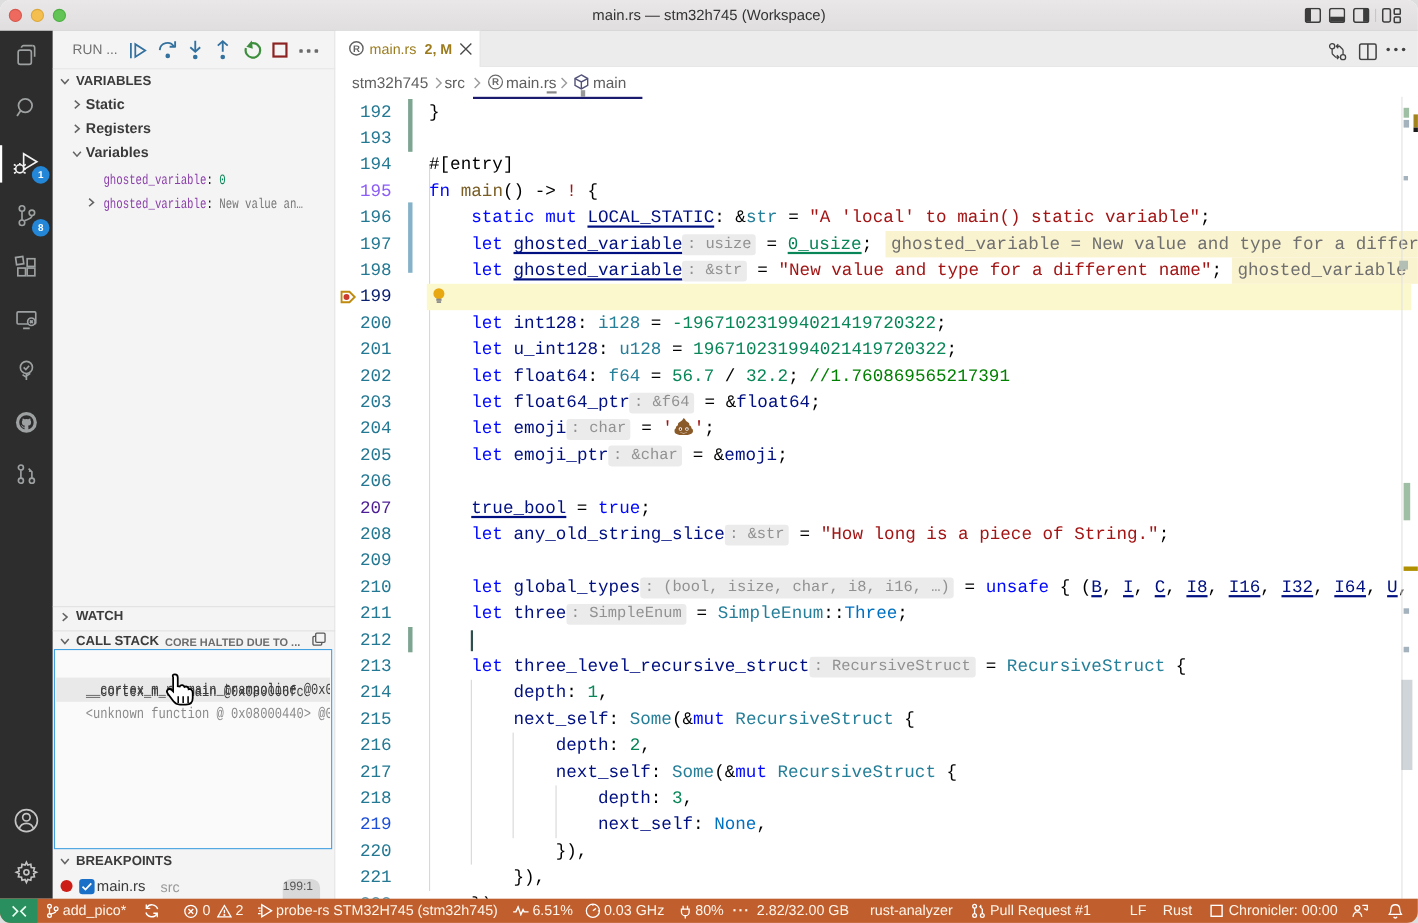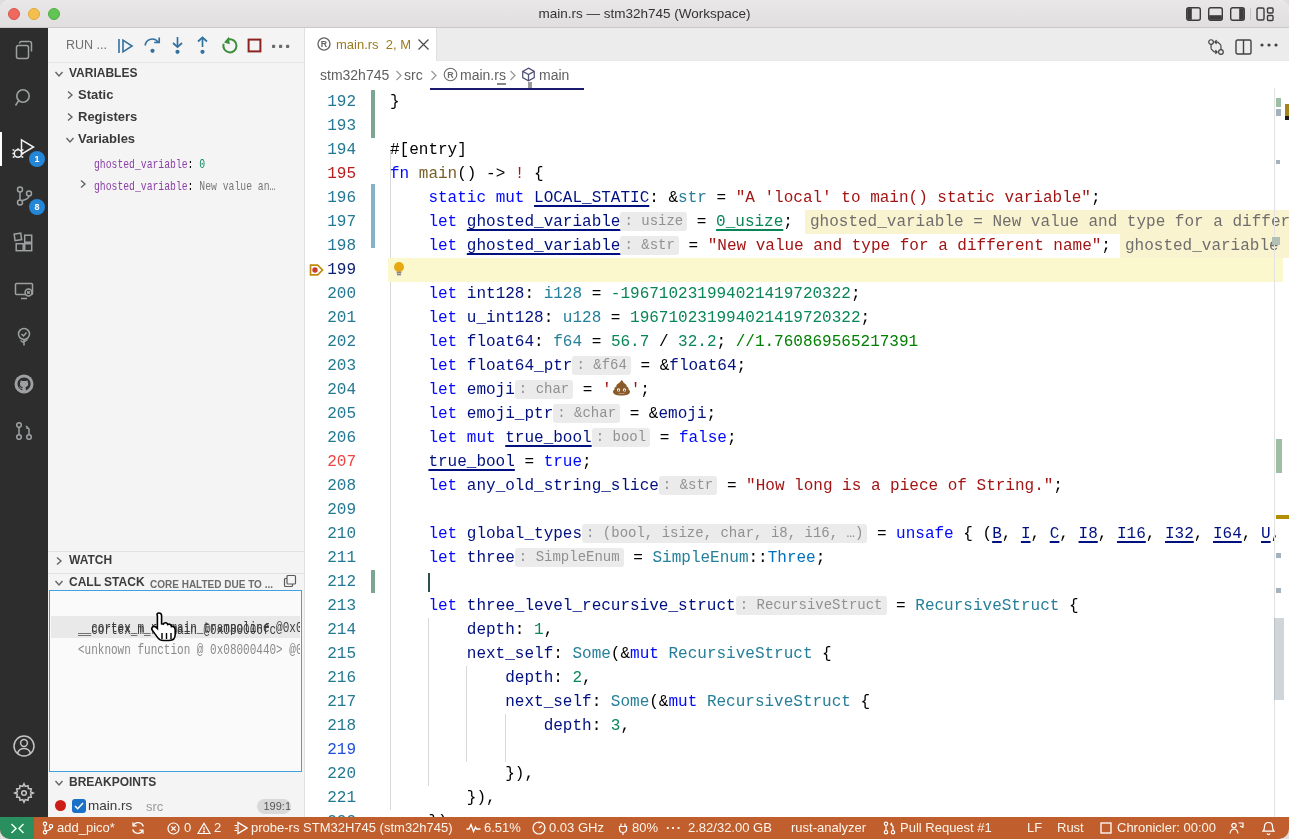--- a/index.html
+++ b/index.html
@@ -232,30 +232,30 @@
         <path d="M1.5 3l3.5 4 3.5-4"></path>
       </svg>
  <div class="abs shead" style="left:21px;top:747px">BREAKPOINTS</div>
  <div class="abs" style="left:7px;top:772px;width:11px;height:11px;border-radius:50%;background:#cc1e17"></div>
  <div class="abs" style="left:24px;top:771px;width:14px;height:14px;border-radius:3px;background:#1a70c7"></div>
  <svg class="abs" style="left:26px;top:774px" width="10" height="8" viewBox="0 0 10 8" fill="none" stroke="#fff" stroke-width="1.6">
         <path d="M1 4l2.7 2.7L9 1"></path>
       </svg>
  <div class="abs" style="left:40px;top:770px;font-size:13.5px;color:#3b3b3b">main.rs</div>
  <div class="abs" style="left:98px;top:771px;font-size:13px;color:#999">src</div>
- <div class="abs" style="left:209px;top:771px;width:34px;height:15px;border-radius:8px;background:#d9d9d9;color:#555;font-size:11px;line-height:15px;text-align:right">199:1</div>
+ <div class="abs" style="left:209px;top:771px;width:34px;height:31px;border-radius:8px;background:#d9d9d9;color:#555;font-size:11px;line-height:15px;text-align:left">199:1</div>
 </div>
 
 <div class="tabbar">
  <div class="tab">
   <svg class="abs" style="left:12px;top:9px" width="14" height="14" viewBox="0 0 16 16">
           <circle cx="8" cy="8" r="6.9" fill="none" stroke="#636363" stroke-width="1.5"></circle>
           <text x="8" y="11.6" text-anchor="middle" font-family="Liberation Sans" font-size="10" font-weight="bold" fill="#636363">R</text>
         </svg>
-  <div class="abs" style="left:31px;top:9px;font-size:13px;color:#9b7b1d">main.rs&nbsp; <b style="font-weight:normal">2, M</b></div>
+  <div class="abs" style="left:31px;top:9px;font-size:13px;color:#9b7b1d">main.rs&nbsp; <b style="font-weight:bold">2, M</b></div>
   <svg class="abs" style="left:112px;top:10px" width="13" height="13" viewBox="0 0 13 13" fill="none" stroke="#4a4a4a" stroke-width="1.2">
           <path d="M1.5 1.5l10 10M11.5 1.5l-10 10"></path>
         </svg>
  </div>
  <div class="abs" style="left:132px;top:32px;width:852px;height:1px;background:#e7e7e7"></div>
  <svg class="abs" style="left:902px;top:10px" width="18" height="18" viewBox="0 0 20 19" fill="none" stroke="#424242" stroke-width="1.3">
         <circle cx="4.5" cy="4" r="2.6"></circle>
         <circle cx="15.5" cy="15" r="2.6"></circle>
         <path d="M15.5 12.4V7.5M15.5 7.5l-3.5-3.5h-3M10.7 2l-2 2 2 2"></path>
         <path d="M4.5 6.6v4.9M4.5 11.5l3.5 3.5h3M9.3 17l2-2-2-2"></path>
@@ -305,21 +305,21 @@
 <div class="guide" style="left:200px;top:626px;height:48px"></div>
 <div class="abs" style="left:125px;top:0;width:154px;height:2px;background:#1a1a6e"></div>
 <div class="abs" style="left:192px;top:-5px;width:9px;height:2px;background:#888"></div>
       <div class="abs" style="left:223px;top:-6px;width:4px;height:6px;background:#9a9a9a"></div>
 <div class="abs" style="left:0;top:0;width:984px;height:729px;overflow:hidden">
 <div class="ln" style="top:2px;color:#237893">192</div>
 <div class="cl" style="top:2px">}</div>
 <div class="ln" style="top:26px;color:#237893">193</div>
 <div class="ln" style="top:50px;color:#237893">194</div>
 <div class="cl" style="top:50px">#[entry]</div>
-<div class="ln" style="top:74px;color:#b91c1c">195</div>
+<div class="ln" style="top:74px;color:#8b5cf6">195</div>
 <div class="cl" style="top:74px"><span class="k">fn</span> <span class="f">main</span>() -&gt; <span class="s">!</span> {</div>
 <div class="ln" style="top:98px;color:#237893">196</div>
 <div class="cl" style="top:98px">    <span class="k">static</span> <span class="k">mut</span> <span class="v u">LOCAL_STATIC</span>: &amp;<span class="t">str</span> = <span class="s">"A 'local' to main() static variable"</span>;</div>
 <div class="ln" style="top:122px;color:#237893">197</div>
 <div class="cl" style="top:122px">    <span class="k">let</span> <span class="v u">ghosted_variable</span><span class="il">: usize</span> = <span class="n u">0_usize</span>;</div>
 <div class="ln" style="top:146px;color:#237893">198</div>
 <div class="cl" style="top:146px">    <span class="k">let</span> <span class="v u">ghosted_variable</span><span class="il">: &amp;str</span> = <span class="s">"New value and type for a different name"</span>;</div>
 <div class="ln" style="top:170px;color:#0b216f">199</div>
 <div class="ln" style="top:194px;color:#237893">200</div>
 <div class="cl" style="top:194px">    <span class="k">let</span> <span class="v">int128</span>: <span class="t">i128</span> = <span class="n">-196710231994021419720322</span>;</div>
@@ -334,22 +334,21 @@
             <path d="M8 0c1.8 1 1.4 2.4 3 3.2 1.5.8 2.2 1.8 1.8 3 1.3.5 2 1.4 1.8 2.6 1 .5 1.4 1.3 1.4 2.2 0 2.2-2.6 3.6-8 3.6S0 13.2 0 11c0-.9.5-1.7 1.4-2.2-.2-1.2.5-2.1 1.8-2.6-.4-1.2.3-2.2 1.8-3C6.6 2.4 7 1.6 8 0z" fill="#8a5a28"></path>
             <circle cx="5.2" cy="9.3" r="1.5" fill="#fff"></circle>
             <circle cx="10.8" cy="9.3" r="1.5" fill="#fff"></circle>
             <circle cx="5.2" cy="9.5" r="0.7" fill="#42260e"></circle>
             <circle cx="10.8" cy="9.5" r="0.7" fill="#42260e"></circle>
             <path d="M4.8 12c2 1.2 4.4 1.2 6.4 0-.8 1.6-5.6 1.6-6.4 0z" fill="#fff"></path>
           </svg><span class="s">'</span>;</div>
 <div class="ln" style="top:314px;color:#237893">205</div>
 <div class="cl" style="top:314px">    <span class="k">let</span> <span class="v">emoji_ptr</span><span class="il">: &amp;char</span> = &amp;<span class="v">emoji</span>;</div>
 <div class="ln" style="top:338px;color:#237893">206</div>
-<div class="cl" style="top:338px">    <span class="k">let</span> <span class="k">mut</span> <span class="v u">true_bool</span><span class="il">: bool</span> = <span class="k">false</span>;</div>
-<div class="ln" style="top:362px;color:#ef4444">207</div>
+<div class="ln" style="top:362px;color:#4c1d95">207</div>
 <div class="cl" style="top:362px">    <span class="v u">true_bool</span> = <span class="k">true</span>;</div>
 <div class="ln" style="top:386px;color:#237893">208</div>
 <div class="cl" style="top:386px">    <span class="k">let</span> <span class="v">any_old_string_slice</span><span class="il">: &amp;str</span> = <span class="s">"How long is a piece of String."</span>;</div>
 <div class="ln" style="top:410px;color:#237893">209</div>
 <div class="ln" style="top:434px;color:#237893">210</div>
 <div class="cl" style="top:434px">    <span class="k">let</span> <span class="v">global_types</span><span class="il">: (bool, isize, char, i8, i16, …)</span> = <span class="k">unsafe</span> { (<span class="v u">B</span>, <span class="v u">I</span>, <span class="v u">C</span>, <span class="v u">I8</span>, <span class="v u">I16</span>, <span class="v u">I32</span>, <span class="v u">I64</span>, <span class="v u">U</span>,</div>
 <div class="ln" style="top:458px;color:#237893">211</div>
 <div class="cl" style="top:458px">    <span class="k">let</span> <span class="v">three</span><span class="il">: SimpleEnum</span> = <span class="t">SimpleEnum</span>::<span class="e">Three</span>;</div>
 <div class="ln" style="top:482px;color:#237893">212</div>
 <div class="ln" style="top:506px;color:#237893">213</div>
@@ -358,20 +357,21 @@
 <div class="cl" style="top:530px">        <span class="v">depth</span>: <span class="n">1</span>,</div>
 <div class="ln" style="top:554px;color:#237893">215</div>
 <div class="cl" style="top:554px">        <span class="v">next_self</span>: <span class="t">Some</span>(&amp;<span class="k">mut</span> <span class="t">RecursiveStruct</span> {</div>
 <div class="ln" style="top:578px;color:#237893">216</div>
 <div class="cl" style="top:578px">            <span class="v">depth</span>: <span class="n">2</span>,</div>
 <div class="ln" style="top:602px;color:#237893">217</div>
 <div class="cl" style="top:602px">            <span class="v">next_self</span>: <span class="t">Some</span>(&amp;<span class="k">mut</span> <span class="t">RecursiveStruct</span> {</div>
 <div class="ln" style="top:626px;color:#237893">218</div>
 <div class="cl" style="top:626px">                <span class="v">depth</span>: <span class="n">3</span>,</div>
 <div class="ln" style="top:650px;color:#1d4ed8">219</div>
+<div class="cl" style="top:650px">                <span class="v">next_self</span>: <span class="e">None</span>,</div>
 <div class="ln" style="top:674px;color:#237893">220</div>
 <div class="cl" style="top:674px">            }),</div>
 <div class="ln" style="top:698px;color:#237893">221</div>
 <div class="cl" style="top:698px">        }),</div>
 <div class="ln" style="top:722px;color:#237893">222</div>
 <div class="cl" style="top:722px">    })</div>
 <div class="gh" style="left:500px;top:122px">ghosted_variable = New value and type for a differen</div>
 <div class="gh" style="left:815px;top:146px">ghosted_variable =</div>
 </div>
 <svg class="abs" style="left:4px;top:175px" width="15" height="14" viewBox="0 0 15 14">

